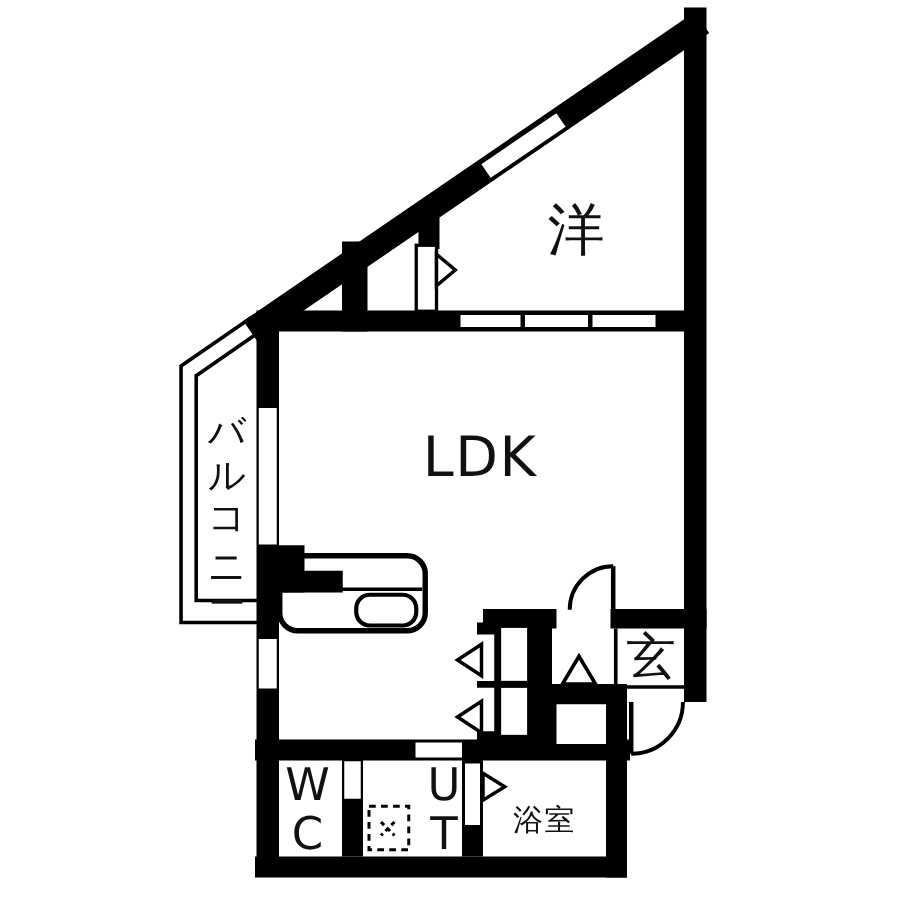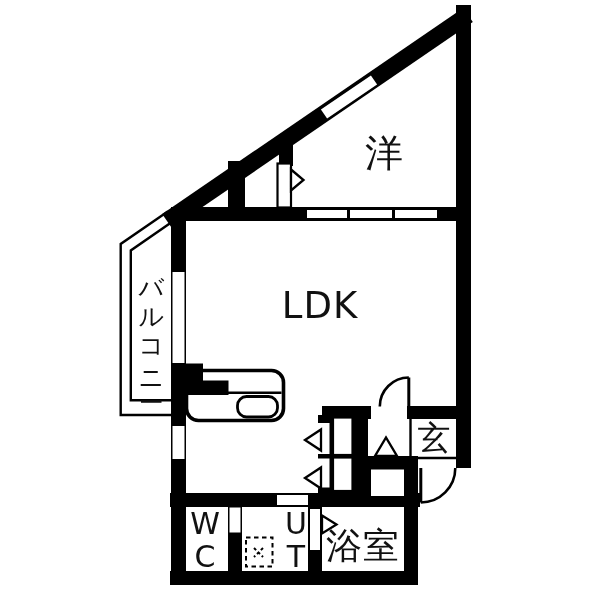--- a/index.html
+++ b/index.html
@@ -8,21 +8,21 @@
   .stage svg{position:absolute;left:0;top:0;}
   .lbl{position:absolute;transform:translate(-50%,-50%);color:#111;white-space:nowrap;
        text-align:center;line-height:1.1;}
   .lbl-yo{left:384px;top:154px;font-size:38px;}
   .lbl-ldk{left:303px;top:306px;font-size:37px;letter-spacing:1px;margin-left:17px;}
   .lbl-balcony{left:151px;top:326px;font-size:25px;writing-mode:vertical-rl;
                text-orientation:upright;letter-spacing:4px;}
   .lbl-gen{left:434px;top:438px;font-size:33px;}
   .lbl-wc{left:205px;top:540px;font-size:30px;line-height:33px;}
   .lbl-ut{left:296px;top:540px;font-size:30px;line-height:33px;}
-  .lbl-bath{left:363px;top:546px;font-size:36px;letter-spacing:1px;}
+  .lbl-bath{left:363px;top:546px;font-size:20px;letter-spacing:1px;}
 </style>
 </head>
 <body>
 
 <div class="stage">
   <svg width="600" height="600" viewBox="0 0 600 600">
 
     <g fill="#000000">
 
       <line x1="468" y1="15" x2="167" y2="221" stroke="#000" stroke-width="17"></line>

